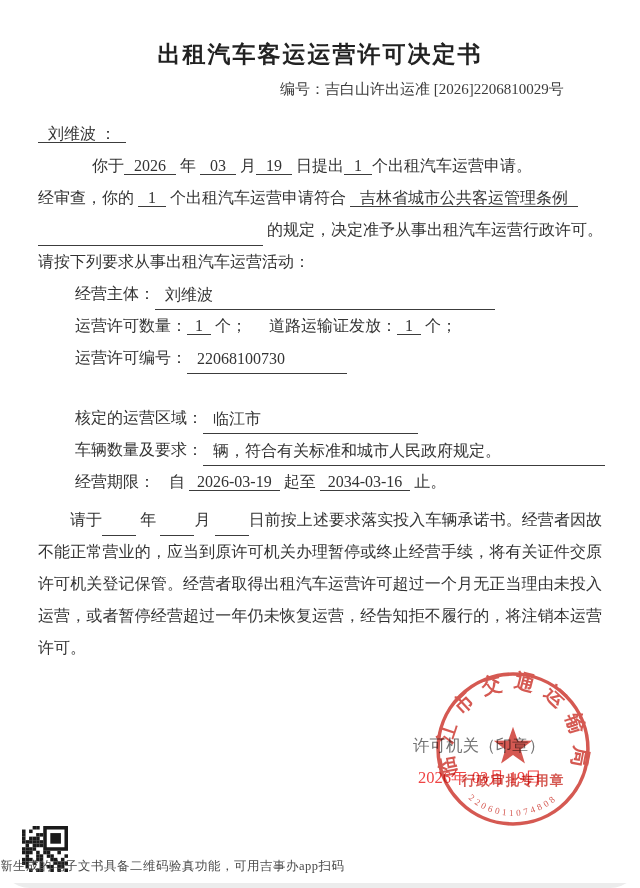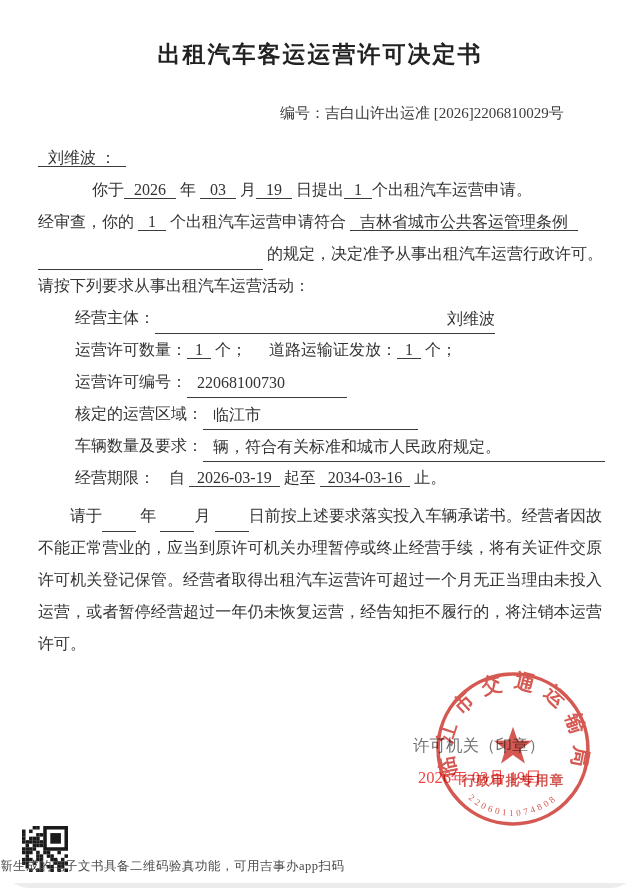--- a/index.html
+++ b/index.html
@@ -8,30 +8,30 @@
     background:#ffffff; color:#333;
     font-family:"Liberation Serif","DejaVu Serif",serif;
     border-radius:30px;
   }
   .title {
     padding-top:40px; text-align:center;
     font-size:23px; font-weight:bold; letter-spacing:2px; color:#222;
     line-height:30px;
   }
   .docno {
-    margin:32px 0 0 280px; width:325px;
+    margin:8px 0 0 280px; width:325px;
     font-size:15px; line-height:22px; color:#3a3a3a;
   }
   .body { margin:0 38px; font-size:16px; color:#333; }
   .line { line-height:32px; min-height:32px; white-space:nowrap; }
   .recipient { margin-top:18px; }
   .u { border-bottom:1px solid #3c3c3c; padding:0 8px; }
   .u-tight { border-bottom:1px solid #3c3c3c; padding:0 10px; }
   .fill { display:inline-block; border-bottom:1px solid #3c3c3c; padding-left:10px; vertical-align:bottom; line-height:28px; }
-  .fill-subject { width:330px;text-align:right; }
+  .fill-subject { width:330px; }
   .fill-permitno { width:150px; }
   .fill-area { width:205px; }
   .fill-vehicle { width:392px; }
   .blank { display:inline-block; width:225px; border-bottom:1px solid #3c3c3c; vertical-align:bottom; height:24px; }
   .blank-sm { display:inline-block; width:34px; border-bottom:1px solid #3c3c3c; vertical-align:bottom; height:24px; }
   .indent1 { text-indent:54px; }
   .gap-left { margin-left:22px; }
   .closing {
     margin-top:6px; line-height:32px; text-align:justify; text-indent:32px;
     white-space:normal;
@@ -74,21 +74,21 @@
     <div class="line"><span class="blank"></span> <span>的规定，决定准予从事出租汽车运营行政许可。</span></div>
 
     <div class="line">请按下列要求从事出租汽车运营活动：</div>
 
     <div class="line" style="margin-left:37px;"><span>经营主体：</span><span class="fill fill-subject">刘维波</span></div>
 
     <div class="line" style="margin-left:37px;"><span>运营许可数量：</span><span class="u">1</span> <span>个；</span><span class="gap-left">道路运输证发放：</span><span class="u">1</span> <span>个；</span></div>
 
     <div class="line" style="margin-left:37px;"><span>运营许可编号：</span><span class="fill fill-permitno">22068100730</span></div>
 
-    <div class="line" style="margin-left:37px;"><span>核定的运营区域：</span><span class="fill fill-area">临江市</span></div>
+    <div class="line" style="margin-left:37px;margin-top:28px;"><span>核定的运营区域：</span><span class="fill fill-area">临江市</span></div>
 
     <div class="line" style="margin-left:37px;"><span>车辆数量及要求：</span><span class="fill fill-vehicle">辆，符合有关标准和城市人民政府规定。</span></div>
 
     <div class="line" style="margin-left:37px;"><span>经营期限：</span><span style="margin-left:14px;">自</span> <span class="u">2026-03-19</span> <span>起至</span> <span class="u">2034-03-16</span> <span>止。</span></div>
 
     <div class="closing"><span>请于</span><span class="blank-sm"></span> <span>年</span> <span class="blank-sm"></span><span>月</span> <span class="blank-sm"></span><span>日前按上述要求落实投入车辆承诺书。经营者因故不能正常营业的，应当到原许可机关办理暂停或终止经营手续，将有关证件交原许可机关登记保管。经营者取得出租汽车运营许可超过一个月无正当理由未投入运营，或者暂停经营超过一年仍未恢复运营，经告知拒不履行的，将注销本运营许可。</span></div>
 
   </div>
 
   <div class="sig-issuer">许可机关（印章）</div>

